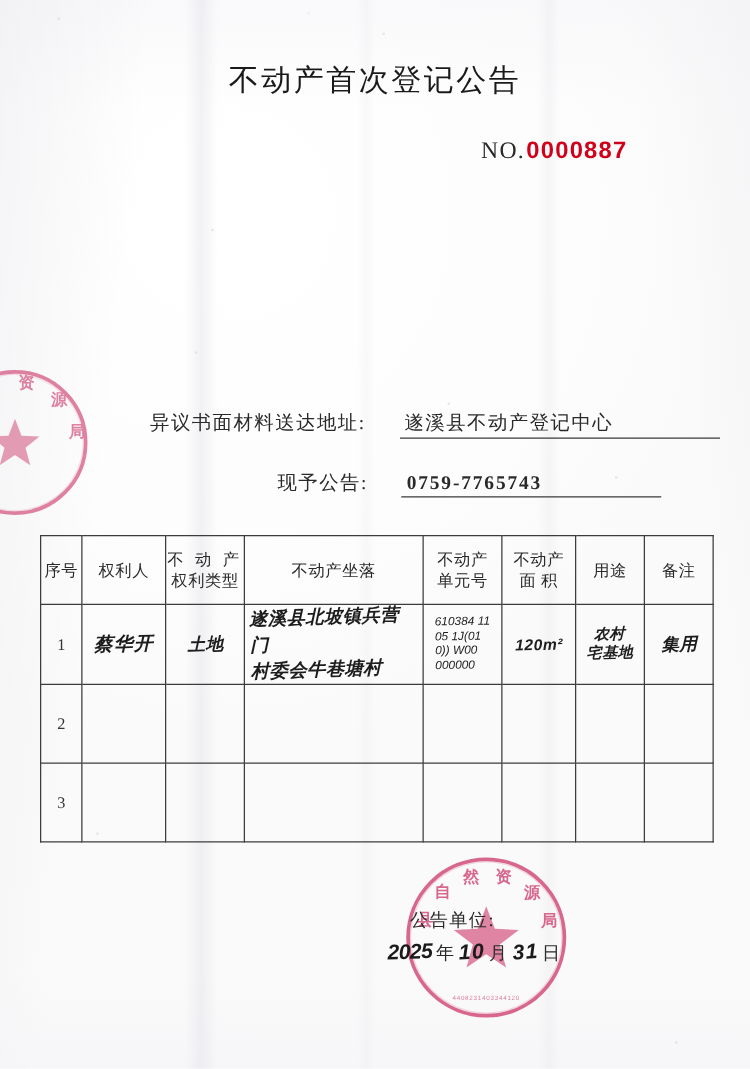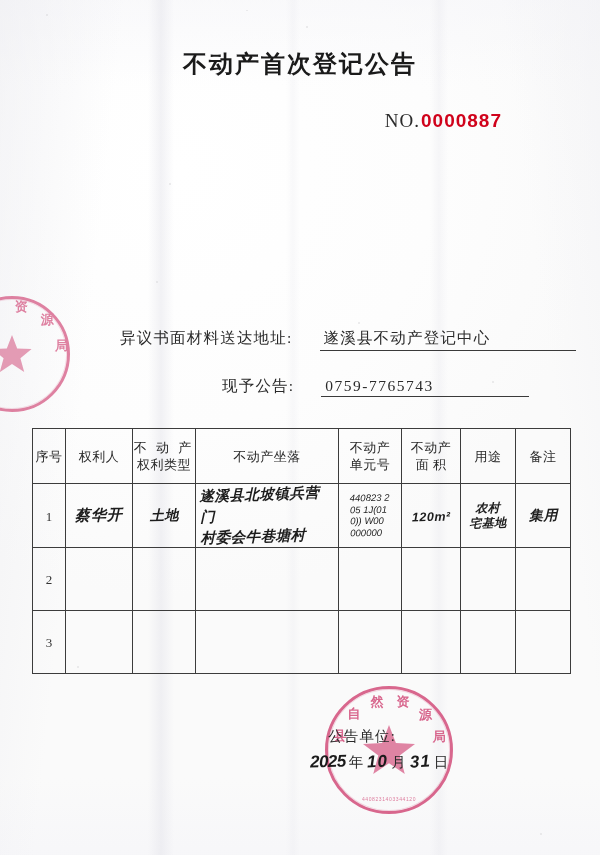--- a/index.html
+++ b/index.html
@@ -56,21 +56,21 @@
 
   
   #title {
     position: absolute;
     top: 48px;
     left: 0;
     right: 0;
     text-align: center;
     font-family: "Liberation Sans", "DejaVu Sans", sans-serif;
     font-size: 24px;
-    font-weight: bold;
+    font-weight: normal;
     letter-spacing: 2px;
     color: #1a1a1a;
   }
 
   
   #serial {
     position: absolute;
     top: 110px;
     right: 98px;
     font-size: 19px;
@@ -134,20 +134,21 @@
     text-align: left;
     margin-left: 27px;
   }
   #addr-line { top: 328px; left: 120px; }
   #addr-line .fl-value { width: 248px; }
   #contact-line { top: 376px; left: 222px; }
   #contact-line .fl-value {
     width: 200px;
     font-family: "Liberation Serif", serif;
     letter-spacing: 1.5px;
+    font-weight: bold;
   }
 
   
   #reg-table {
     position: absolute;
     top: 428px;
     left: 32px;
     width: 536px;
     border-collapse: collapse;
     table-layout: fixed;
@@ -384,21 +385,21 @@
           <span class="hand type">土地</span>
         </td>
         <td class="c-loc">
           <div class="hand loc">
             <span>遂溪县北坡镇兵营门</span><br>
             <span>村委会牛巷塘村</span>
           </div>
         </td>
         <td class="c-unit">
           <div class="hand unit">
-            <span>440823 2</span><br>
+            <span>610384 11</span><br>
             <span>05 1J(01</span><br>
             <span>0)) W00</span><br>
             <span>000000</span>
           </div>
         </td>
         <td class="c-area">
           <span class="hand area">120m²</span>
         </td>
         <td class="c-use">
           <div class="hand use">

